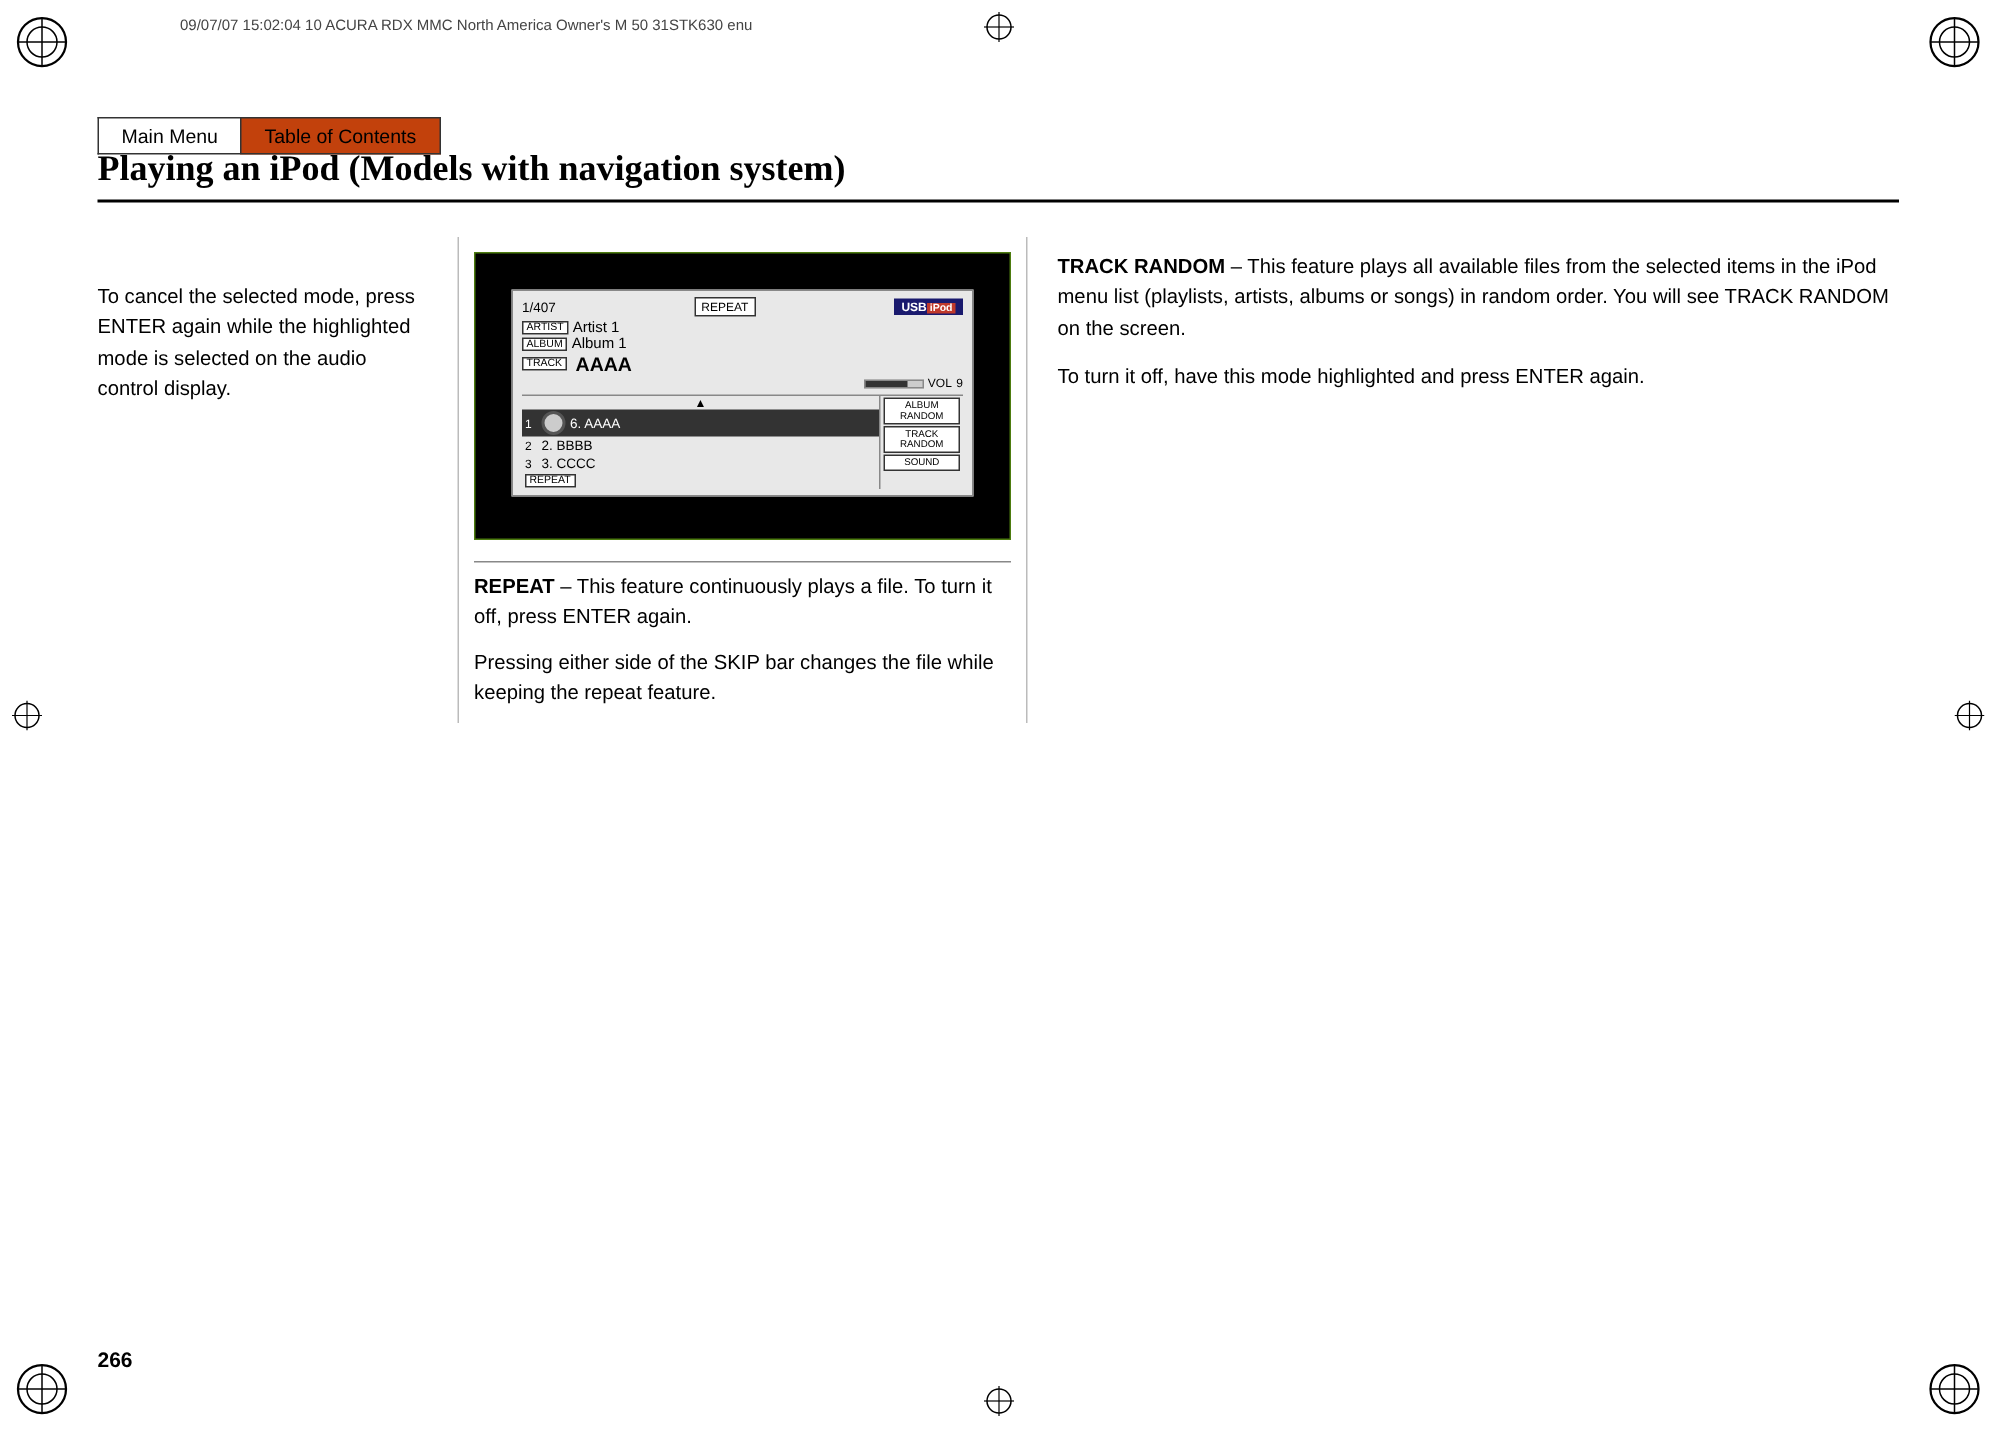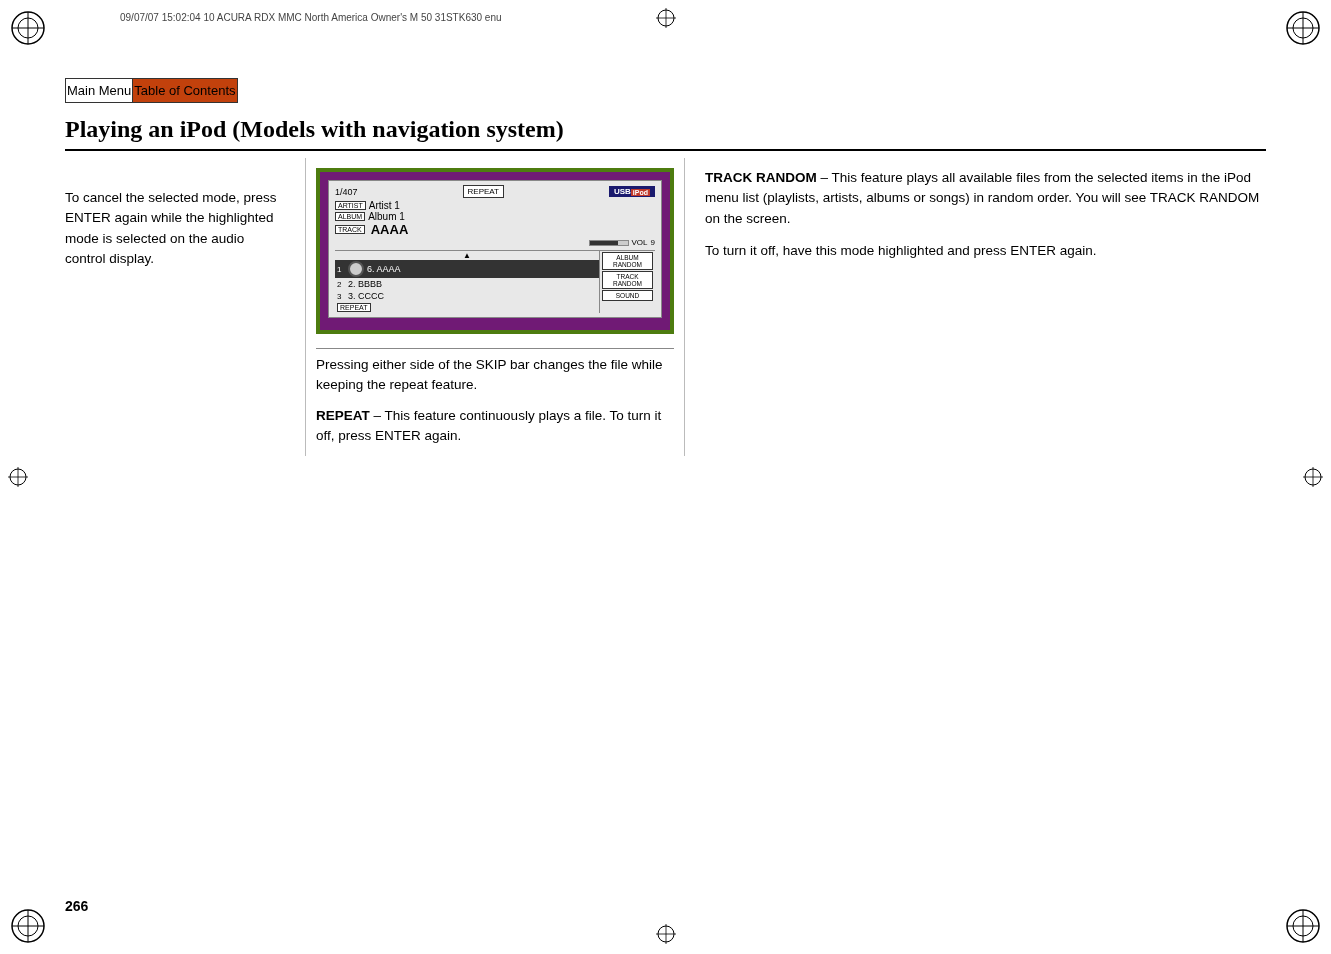--- a/index.html
+++ b/index.html
@@ -20,36 +20,36 @@
       height: 36px;
     }
     .corner svg { width: 100%; height: 100%; }
     .corner-tl { top: 10px; left: 10px; }
     .corner-tr { top: 10px; right: 10px; }
     .corner-bl { bottom: 10px; left: 10px; }
     .corner-br { bottom: 10px; right: 10px; }
 
     .nav-tab {
       border: 1px solid #333;
-      padding: 4px 1px;
+      padding: 4px 15px;
       font-size: 13px;
       cursor: pointer;
       background: #fff;
     }
     .nav-tab:first-child {
       border-right: none;
     }
     .nav-tab.active {
       background: #c2410c;
     }
 
     
     .page-title {
       position: absolute;
-      top: 116px;
+      top: 100px;
       left: 65px;
       right: 65px;
       border-bottom: 2px solid #000;
       padding-bottom: 6px;
     }
     .page-title h1 {
       font-size: 24px;
       font-weight: bold;
       font-family: 'Times New Roman', Times, serif;
     }
@@ -76,23 +76,23 @@
     }
 
     
     .col-center {
       width: 380px;
       padding: 0 10px;
     }
 
     
     .audio-display {
-      border: 4px solid #4d7c0f;
-      background: #701a75;
-      padding: 8px;
+      border: 1px solid #4d7c0f;
+      background: #000000;
+      padding: 24px;
       margin-top: 10px;
       margin-bottom: 14px;
     }
 
     
     .display-screen {
       border: 1px solid #888;
       background: #e8e8e8;
       padding: 4px 6px;
       font-size: 10px;
@@ -459,26 +459,26 @@
             </div>
           </div>
         </div>
 
       </div>
     </div>
 
     <div class="center-divider"></div>
 
     <div class="text-block">
-      <p>Pressing either side of the SKIP bar changes the file while keeping the repeat feature.</p>
       <p>
         <strong>REPEAT</strong>
         <span> – </span>
         <span>This feature continuously plays a file. To turn it off, press ENTER again.</span>
       </p>
+      <p>Pressing either side of the SKIP bar changes the file while keeping the repeat feature.</p>
     </div>
 
   </div>
 
   <div class="col-right">
     <p>
       <strong>TRACK RANDOM</strong>
       <span> – </span>
       <span>This feature plays all available files from the selected items in the iPod menu list (playlists, artists, albums or songs) in random order. You will see TRACK RANDOM on the screen.</span>
     </p>

